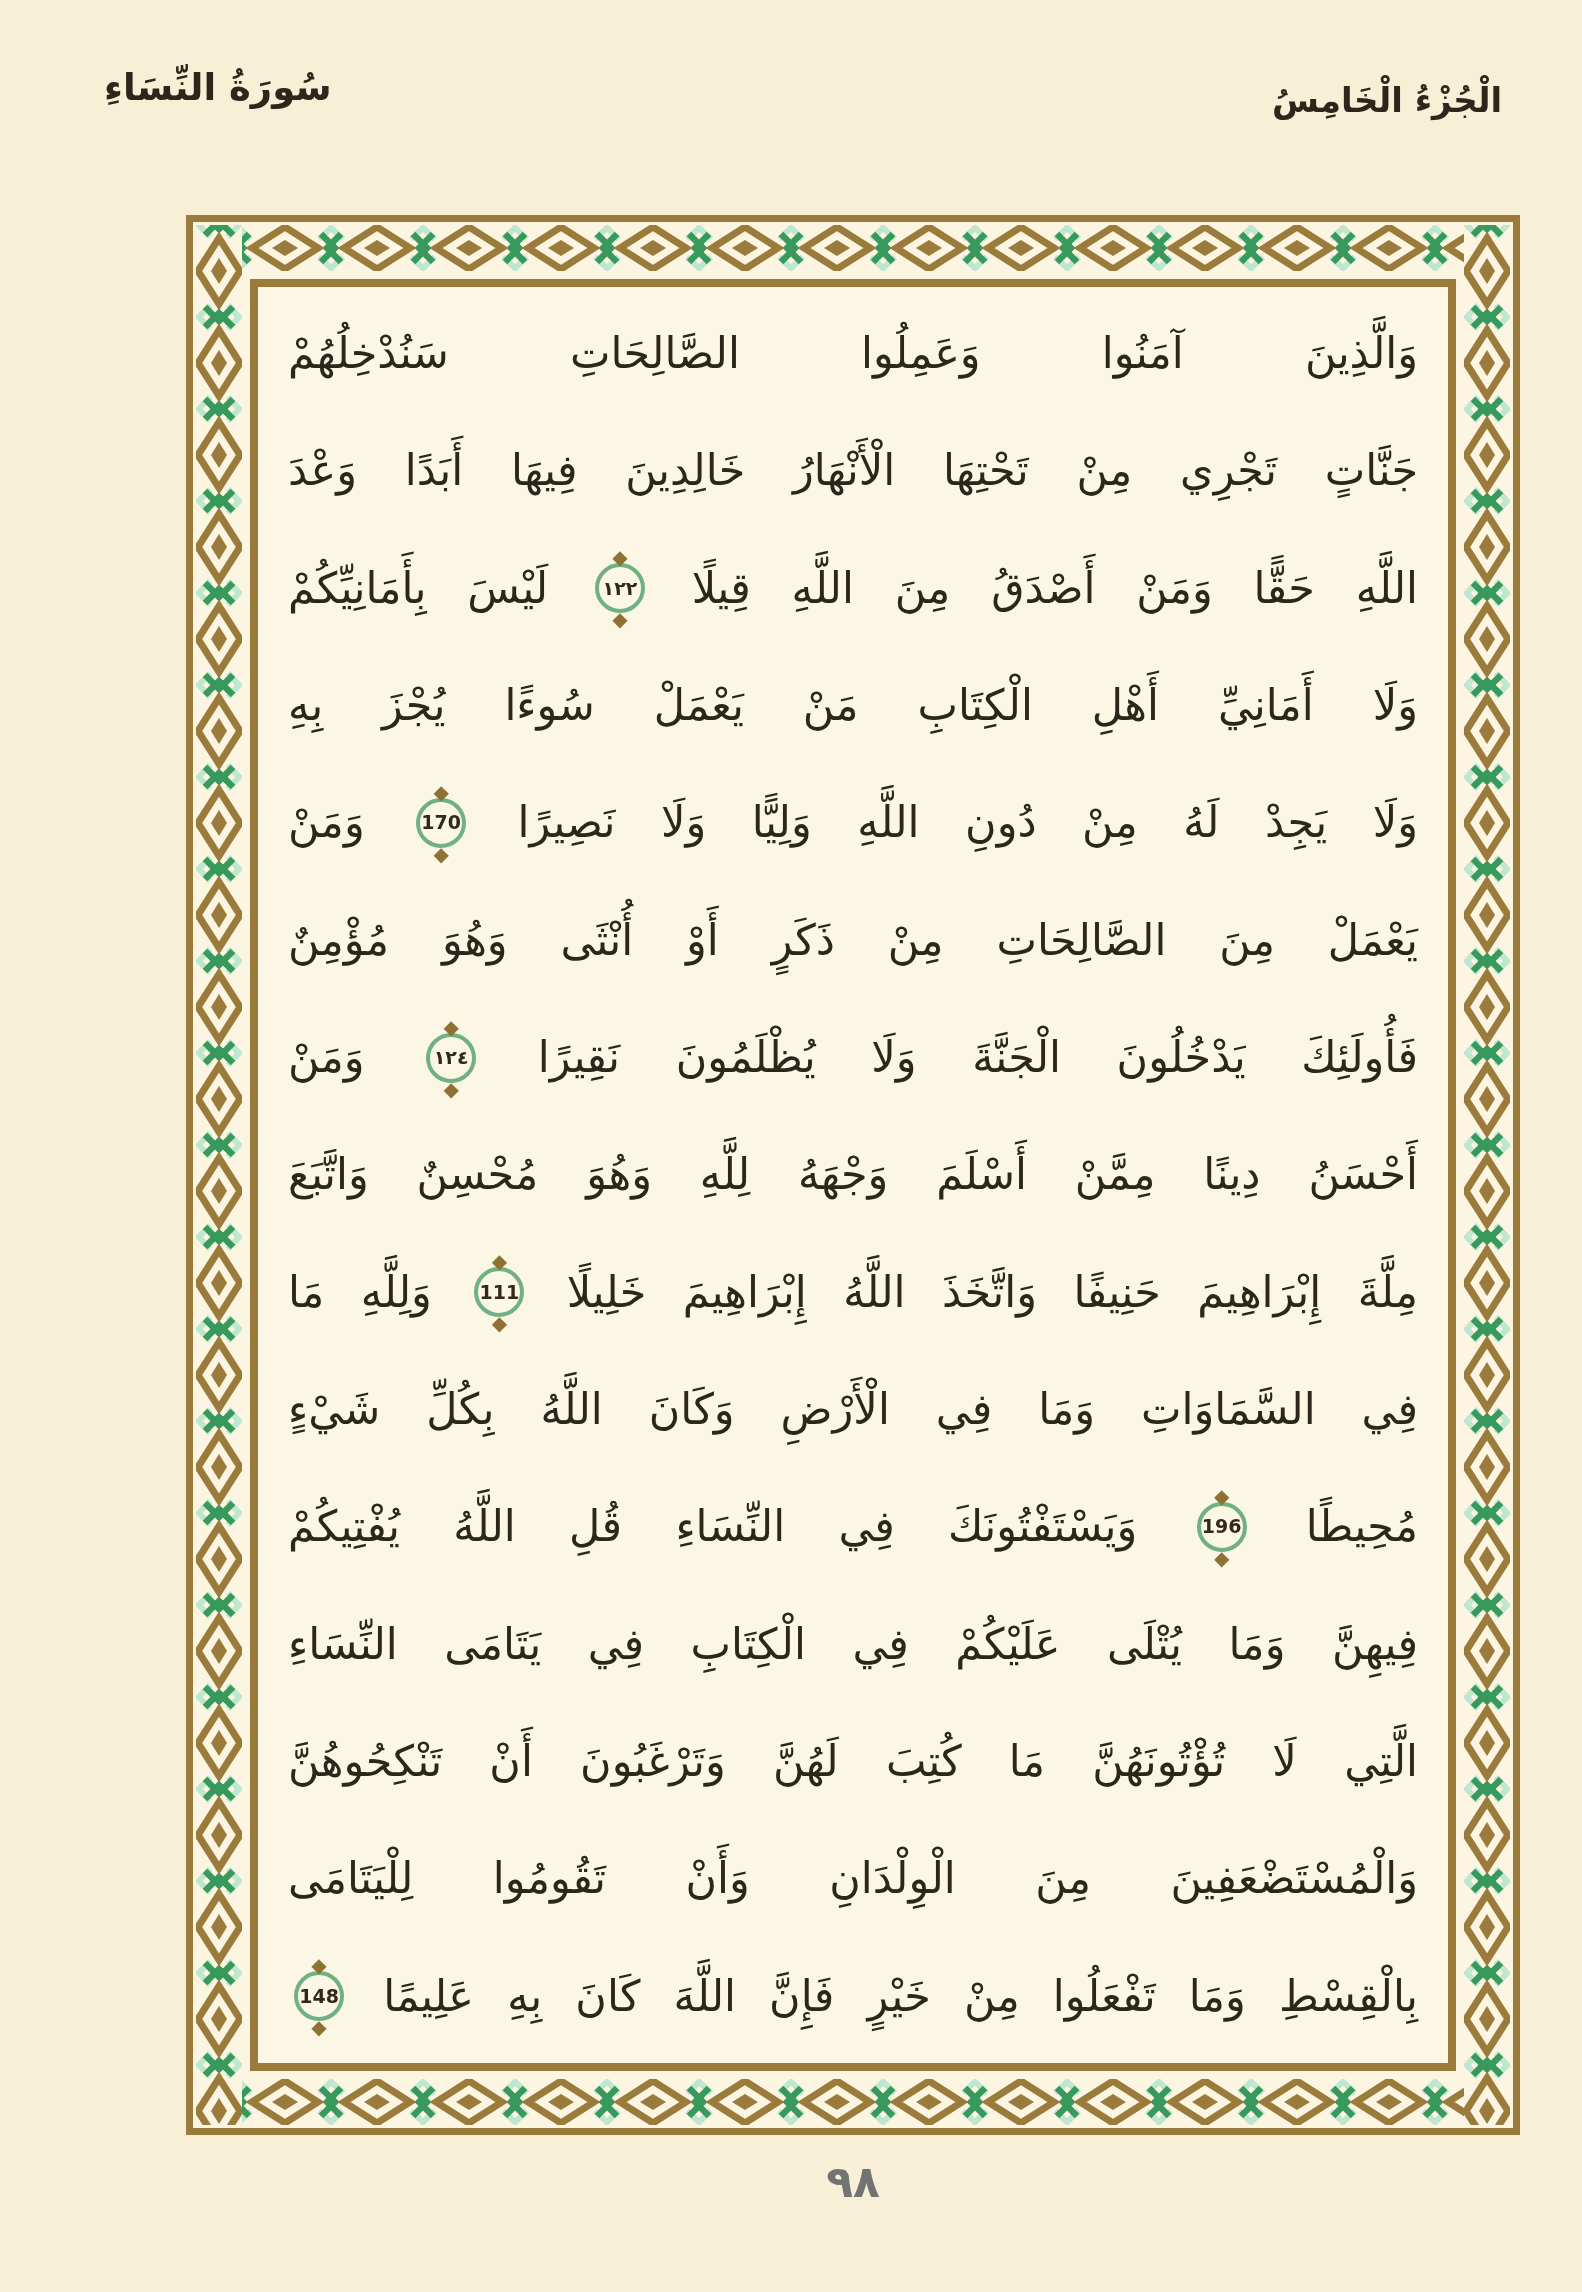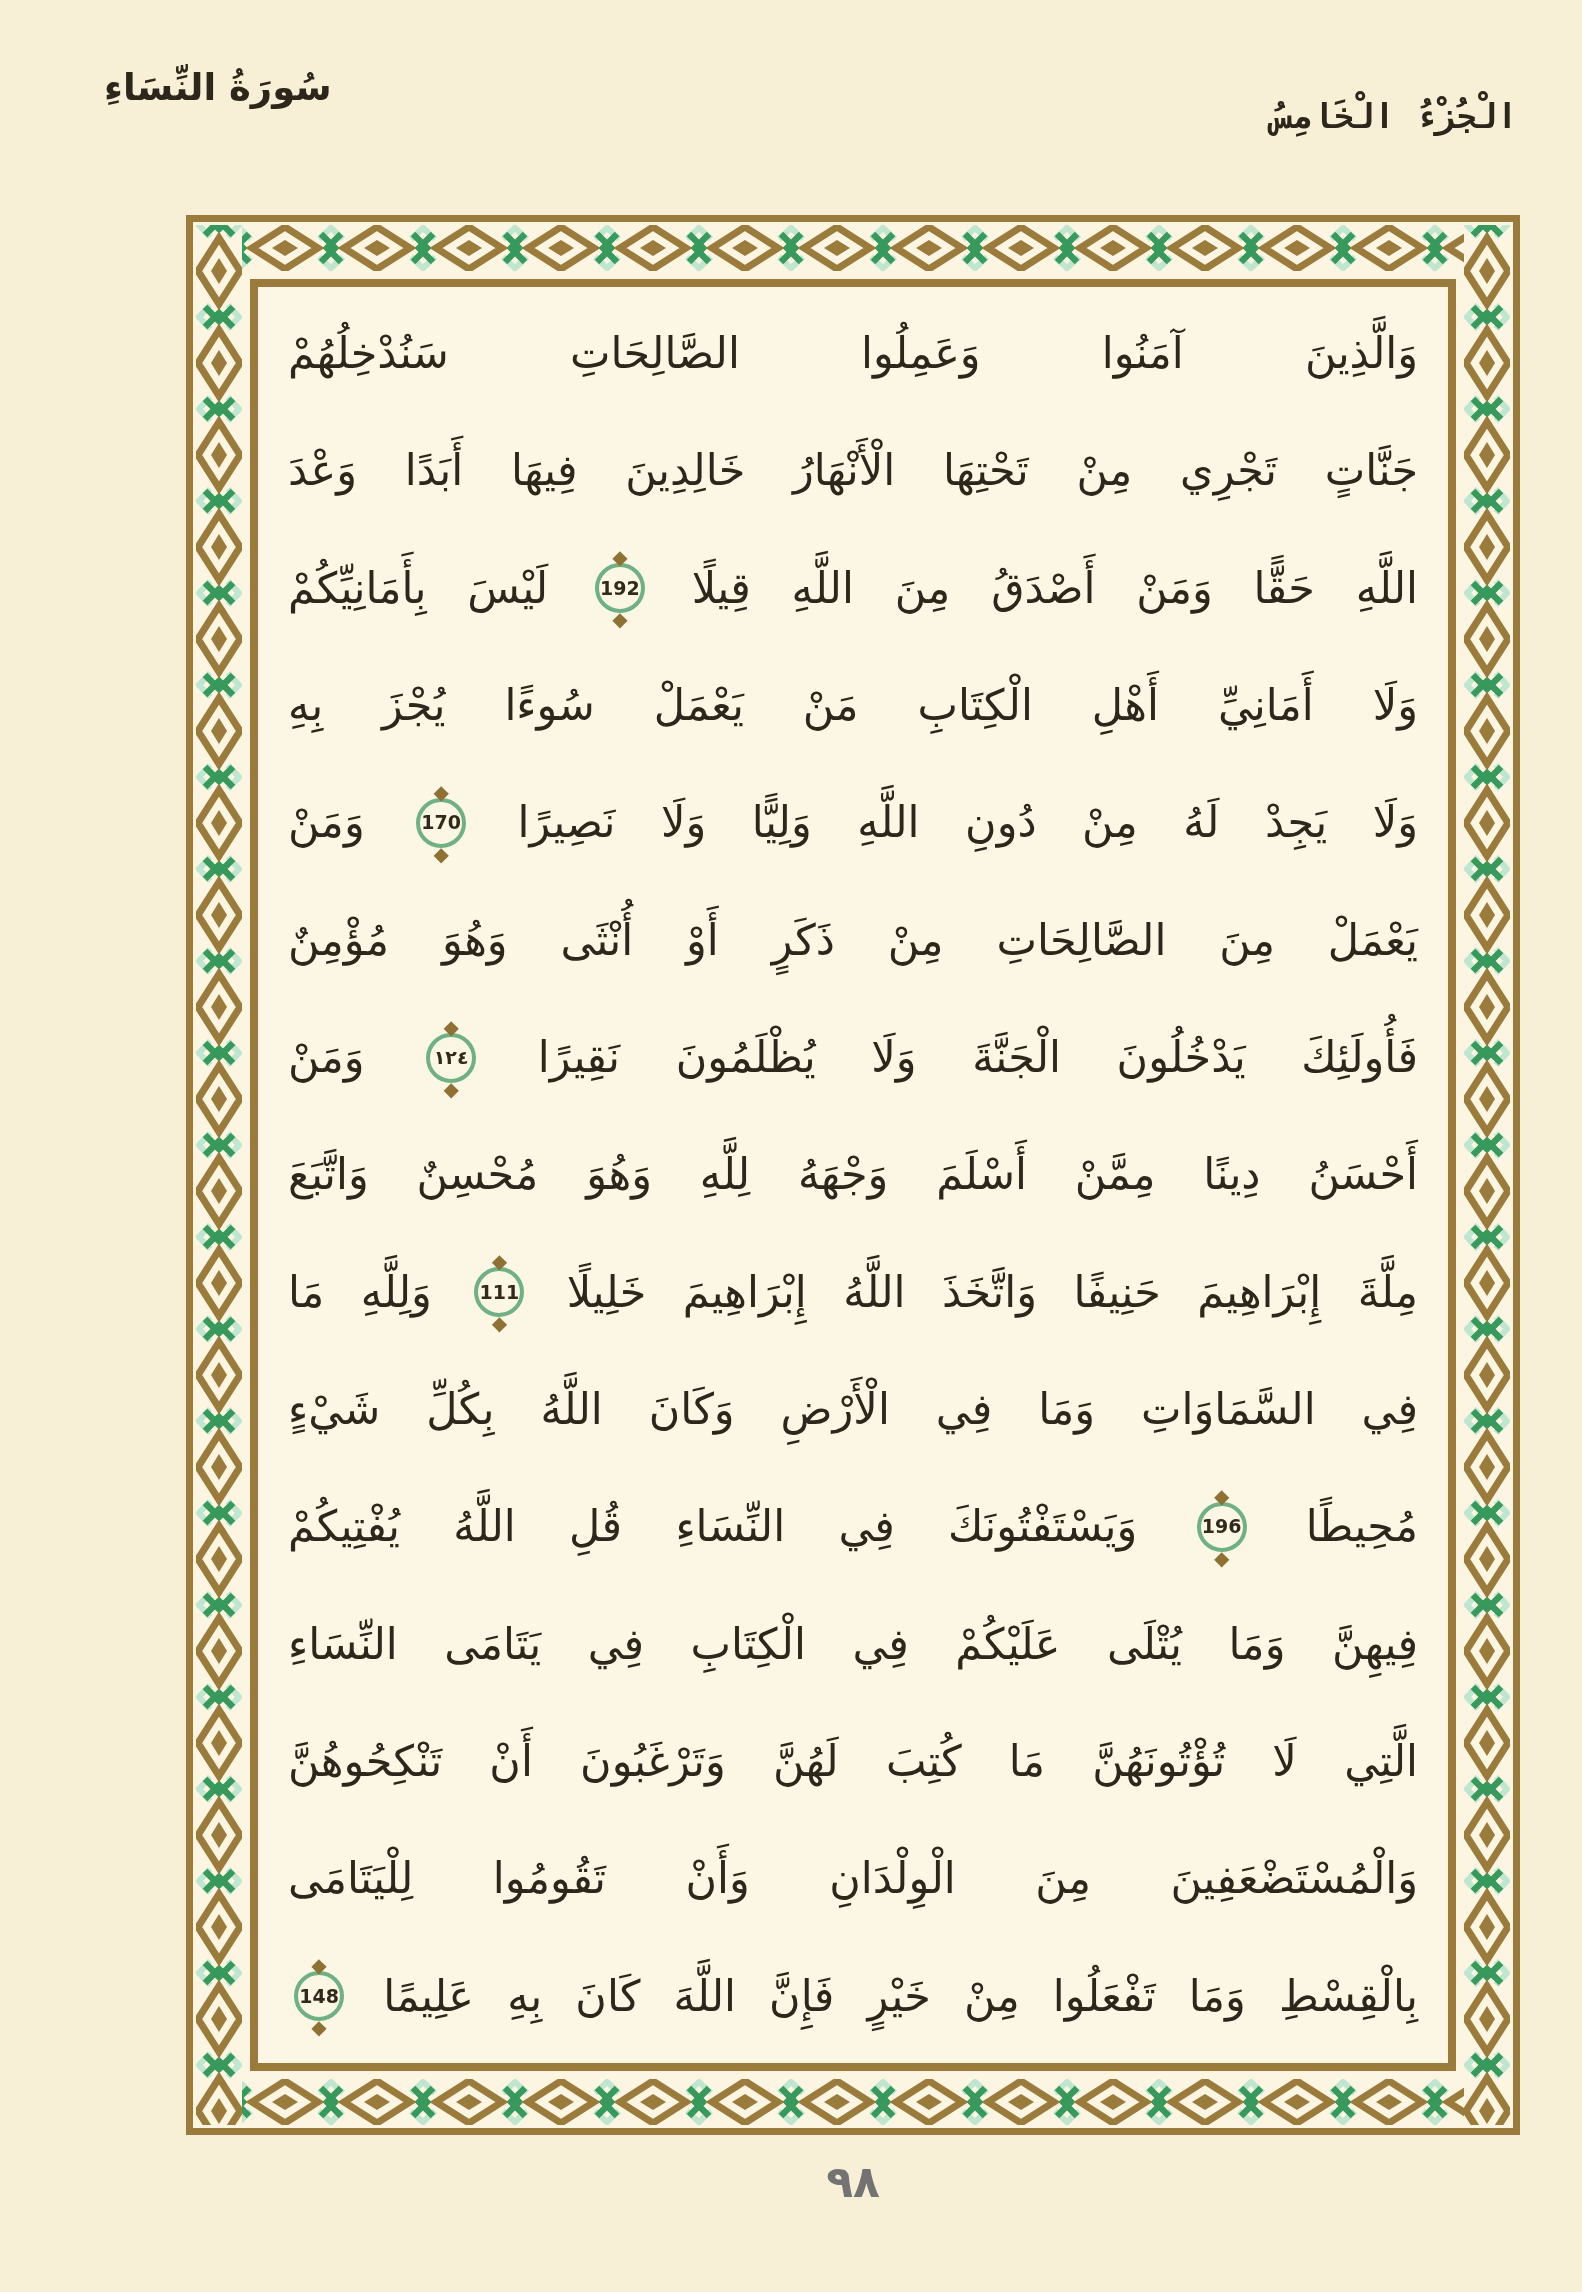--- a/index.html
+++ b/index.html
@@ -12,21 +12,21 @@
     overflow:hidden;
   }
   .hdr{
     position:absolute;
     font-weight:bold;
     color:#2d261a;
     direction:rtl;
     white-space:nowrap;
   }
   .hdr-left{left:104px;top:66px;font-size:37px;}
-  .hdr-right{left:1272px;top:96px;font-size:34px;font-family:Liberation Mono, monospace;}
+  .hdr-right{left:1272px;top:80px;font-size:34px;}
   .frame{
     position:absolute;
     left:186px;top:215px;
     width:1334px;height:1920px;
     box-sizing:border-box;
     border:7px solid #9a7b3c;
     background:#fbf5e1;
   }
   .band{position:absolute;display:block;}
   .band-top{top:3px;left:46px;right:46px;height:46px;width:calc(100% - 92px);}
@@ -185,21 +185,21 @@
         </div>
         <div class="line">
           <span class="w">اللَّهِ</span>
           <span class="w">حَقًّا</span>
           <span class="w">وَمَنْ</span>
           <span class="w">أَصْدَقُ</span>
           <span class="w">مِنَ</span>
           <span class="w">اللَّهِ</span>
           <span class="w">قِيلًا</span>
           <span class="vm">
-            <span class="vm-num">192</span>
+            <span class="vm-num">١٢٢</span>
           </span>
           <span class="w">لَيْسَ</span>
           <span class="w">بِأَمَانِيِّكُمْ</span>
         </div>
         <div class="line">
           <span class="w">وَلَا</span>
           <span class="w">أَمَانِيِّ</span>
           <span class="w">أَهْلِ</span>
           <span class="w">الْكِتَابِ</span>
           <span class="w">مَنْ</span>

